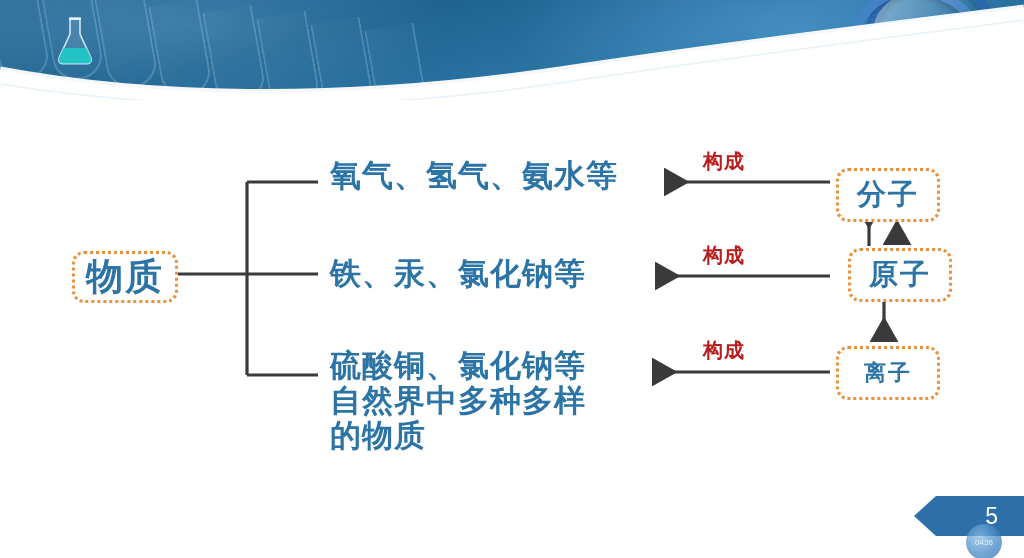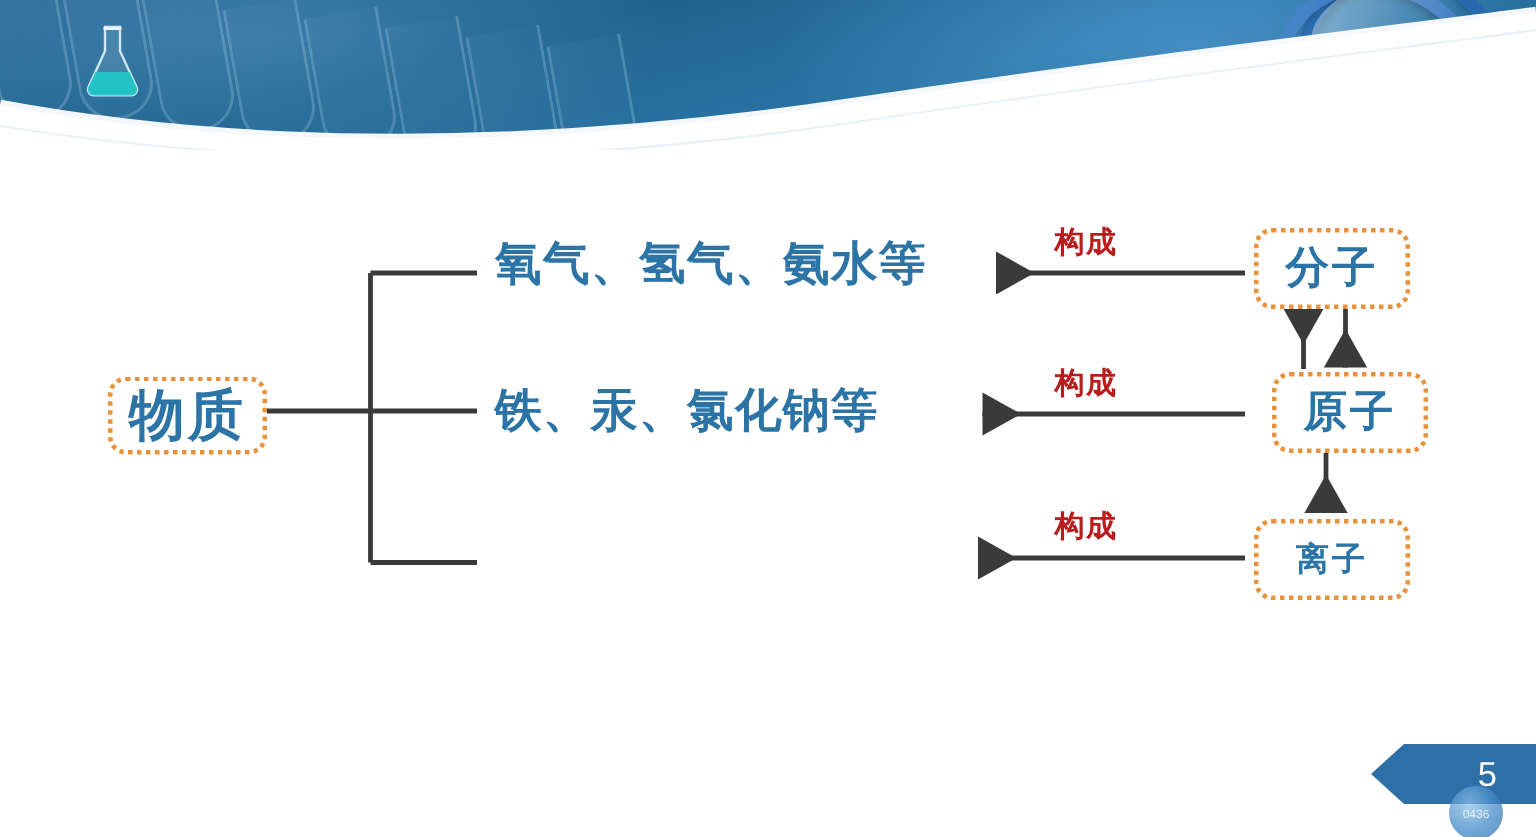--- a/index.html
+++ b/index.html
@@ -80,21 +80,21 @@
     border:3px dotted #E8923C;
     border-radius:12px;
     background:#ffffff;
     display:flex;align-items:center;justify-content:center;
     color:#2C74A6;
     font-weight:bold;
     letter-spacing:2px;
     white-space:nowrap;
   }
   #node-substance{left:72px;top:151px;width:100px;height:46px;font-size:37px;}
-  #node-molecule{left:836px;top:52px;width:98px;height:48px;font-size:29px;}
+  #node-molecule{left:836px;top:68px;width:98px;height:48px;font-size:29px;}
   #node-atom{left:848px;top:148px;width:98px;height:48px;font-size:29px;}
   #node-ion{left:836px;top:246px;width:98px;height:48px;font-size:22px;}
 
   .leaf{
     position:absolute;
     color:#2C74A6;
     font-weight:bold;
     font-size:31px;
     line-height:35px;
     letter-spacing:1px;
@@ -209,20 +209,23 @@
         <line x1="884" y1="200" x2="884" y2="242" marker-end="url(#arrowU)"></line>
       </g>
     </svg>
 
     <div class="node-box" id="node-substance">
       <span>物质</span>
     </div>
 
     <div class="leaf" id="leaf-1">氧气、氢气、氨水等</div>
     <div class="leaf" id="leaf-2">铁、汞、氯化钠等</div>
+    <div class="leaf" id="leaf-3">硫酸铜、氯化钠等
+自然界中多种多样
+的物质</div>
 
     <div class="rel-label" id="label-1">构成</div>
     <div class="rel-label" id="label-2">构成</div>
     <div class="rel-label" id="label-3">构成</div>
 
     <div class="node-box" id="node-molecule">
       <span>分子</span>
     </div>
     <div class="node-box" id="node-atom">
       <span>原子</span>

